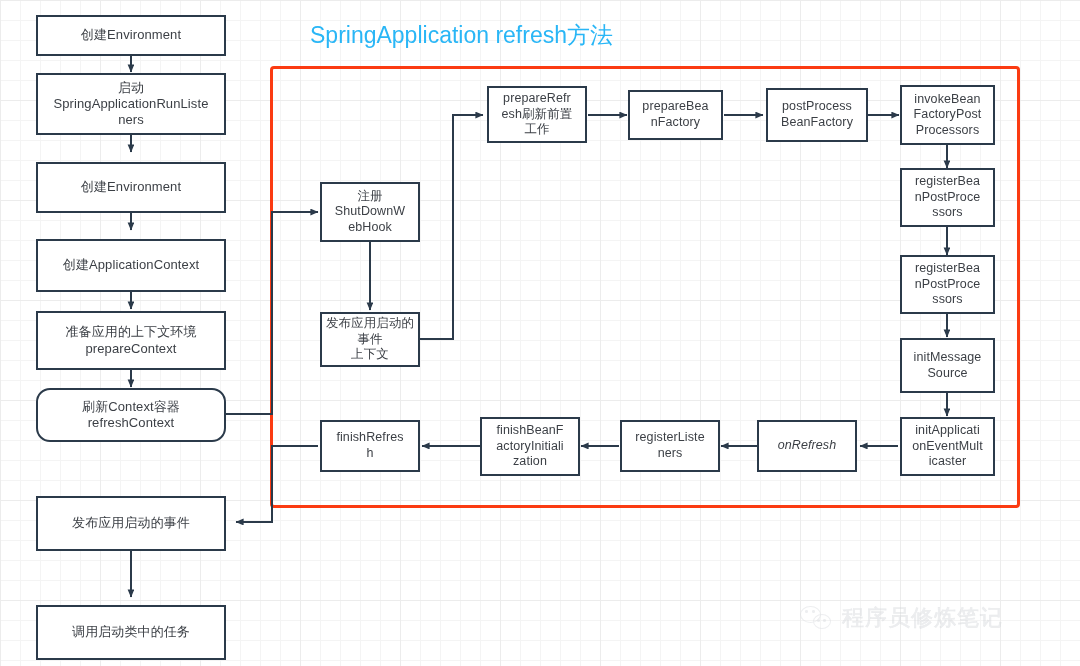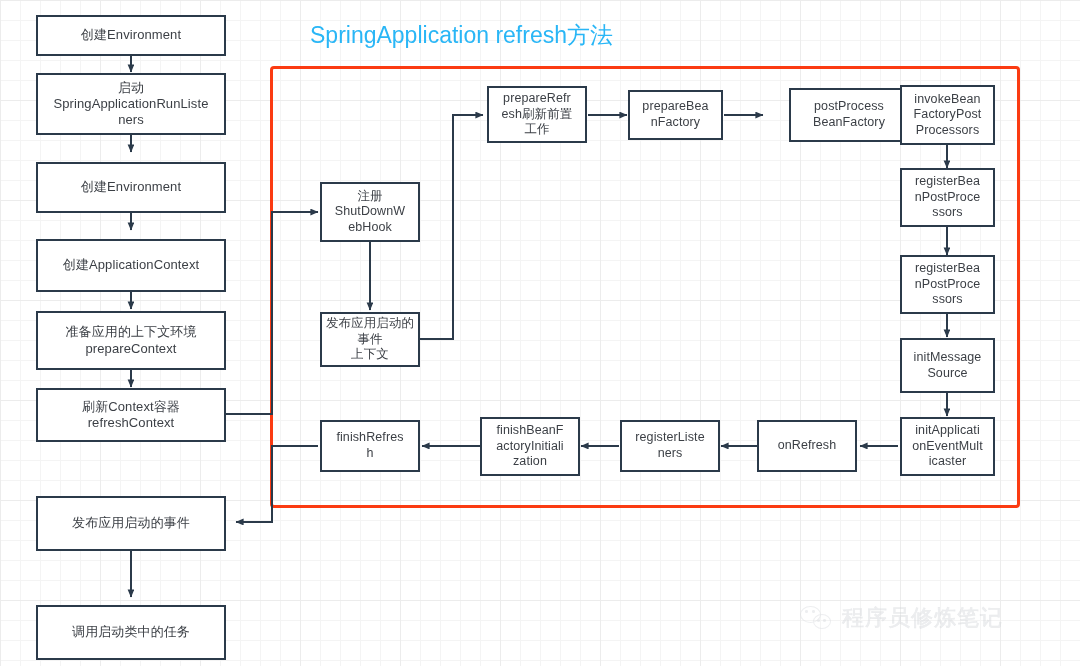--- a/index.html
+++ b/index.html
@@ -141,52 +141,52 @@
   </svg>
 
   <div class="node" style="left:36px; top:15px; width:190px; height:41px;">创建Environment</div>
   <div class="node" style="left:36px; top:73px; width:190px; height:62px;">启动
 SpringApplicationRunListe
 ners</div>
   <div class="node" style="left:36px; top:162px; width:190px; height:51px;">创建Environment</div>
   <div class="node" style="left:36px; top:239px; width:190px; height:53px;">创建ApplicationContext</div>
   <div class="node" style="left:36px; top:311px; width:190px; height:59px;">准备应用的上下文环境
 prepareContext</div>
-  <div class="node" style="left:36px; top:388px; width:190px; height:54px;">刷新Context容器
+  <div class="node" style="left:36px; top:388px; width:190px; height:54px;border-radius:14px;">刷新Context容器
 refreshContext</div>
   <div class="node" style="left:36px; top:496px; width:190px; height:55px;">发布应用启动的事件</div>
   <div class="node" style="left:36px; top:605px; width:190px; height:55px;">调用启动类中的任务</div>
 
   <div class="node small" style="left:320px; top:182px; width:100px; height:60px;">注册
 ShutDownW
 ebHook</div>
   <div class="node small" style="left:320px; top:312px; width:100px; height:55px;">发布应用启动的事件
 上下文</div>
   <div class="node small" style="left:487px; top:86px; width:100px; height:57px;">prepareRefr
 esh刷新前置
 工作</div>
   <div class="node small" style="left:628px; top:90px; width:95px; height:50px;">prepareBea
 nFactory</div>
-  <div class="node small" style="left:766px; top:88px; width:120px; height:54px;margin-left:23px;">postProcess
+  <div class="node small" style="left:766px; top:88px; width:102px; height:54px;">postProcess
 BeanFactory</div>
   <div class="node small" style="left:900px; top:85px; width:95px; height:60px;">invokeBean
 FactoryPost
 Processors</div>
   <div class="node small" style="left:900px; top:168px; width:95px; height:59px;">registerBea
 nPostProce
 ssors</div>
   <div class="node small" style="left:900px; top:255px; width:95px; height:59px;">registerBea
 nPostProce
 ssors</div>
   <div class="node small" style="left:900px; top:417px; width:95px; height:59px;">initApplicati
 onEventMult
 icaster</div>
   <div class="node small" style="left:900px; top:338px; width:95px; height:55px;">initMessage
 Source</div>
-  <div class="node small" style="left:757px; top:420px; width:100px; height:52px;">onRefresh</div>
+  <div class="node small" style="left:757px; top:420px; width:100px; height:52px;font-style:italic;">onRefresh</div>
   <div class="node small" style="left:620px; top:420px; width:100px; height:52px;">registerListe
 ners</div>
   <div class="node small" style="left:320px; top:420px; width:100px; height:52px;">finishRefres
 h</div>
   <div class="node small" style="left:480px; top:417px; width:100px; height:59px;">finishBeanF
 actoryInitiali
 zation</div>
 
   <div class="watermark" style="left:800px; top:603px;align-items:center;">
     <div class="wm-logo">

